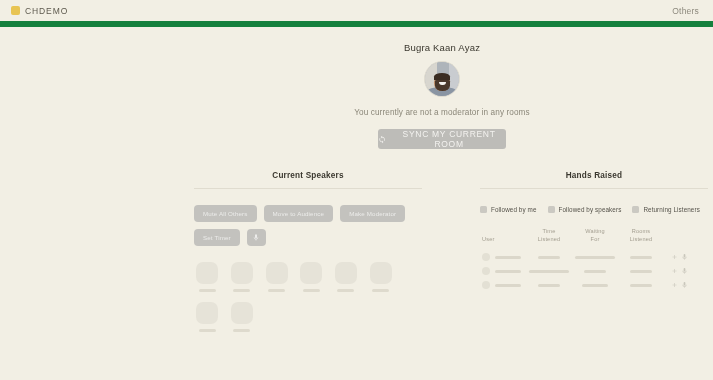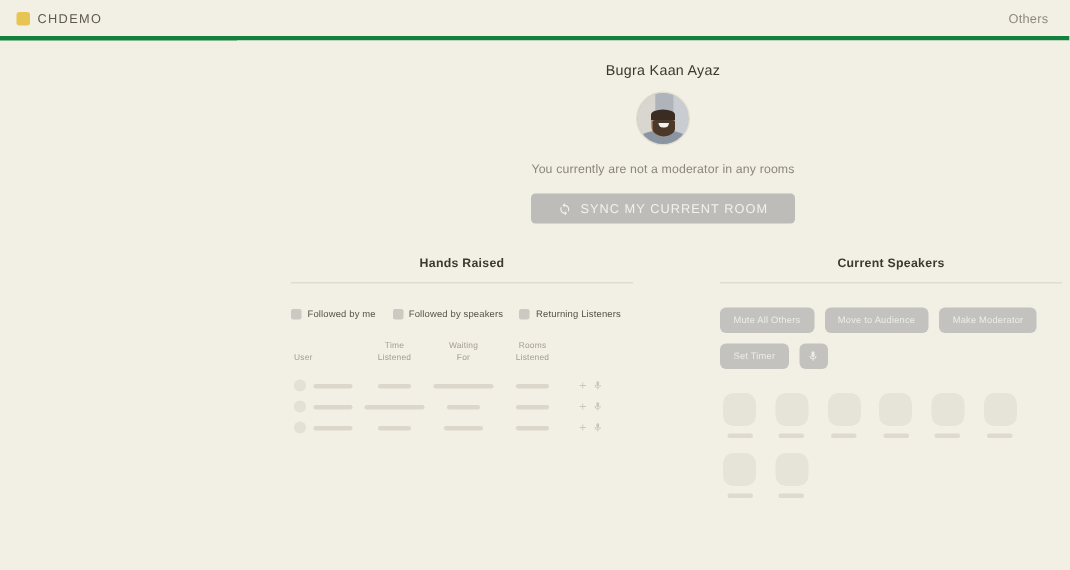--- a/index.html
+++ b/index.html
@@ -20,21 +20,21 @@
     background: #f2efe4;
   }
 
   
   .topbar {
     position: absolute;
     top: 0; left: 0;
     width: 713px;
     height: 27px;
     background: #f2efe4;
-    border-bottom: 3px solid #15803d;
+    border-bottom: 6px solid #15803d;
     display: flex;
     align-items: center;
     justify-content: space-between;
     padding: 0 14px 0 11px;
   }
   .brand {
     display: flex;
     align-items: center;
     gap: 5px;
   }
@@ -178,21 +178,21 @@
     color: #8b8779;
     margin-top: 11px;
     letter-spacing: 0.1px;
   }
   .sync-btn {
     display: flex;
     align-items: center;
     justify-content: center;
     gap: 6px;
     margin: 12px auto 0;
-    width: 176px;
+    width: 128px;
     height: 20px;
     background: #bdbcb8;
     color: #f3f2ef;
     border: none;
     border-radius: 3px;
     font-size: 8.5px;
     letter-spacing: 0.7px;
     font-family: "Liberation Sans", sans-serif;
     cursor: pointer;
   }
@@ -362,20 +362,72 @@
 
       <button class="sync-btn">
         <svg class="sync-icon" viewBox="0 0 24 24">
           <path fill="#f3f2ef" d="M12 4V1L8 5l4 4V6c3.31 0 6 2.69 6 6 0 1.01-.25 1.97-.7 2.8l1.46 1.46A7.93 7.93 0 0020 12c0-4.42-3.58-8-8-8zm0 14c-3.31 0-6-2.69-6-6 0-1.01.25-1.97.7-2.8L5.24 7.74A7.93 7.93 0 004 12c0 4.42 3.58 8 8 8v3l4-4-4-4v3z"></path>
         </svg>
         <span>SYNC MY CURRENT ROOM</span>
       </button>
     </div>
 
     <div class="panels">
+
+      <div class="panel">
+        <div class="panel-title">Current Speakers</div>
+        <div class="panel-rule"></div>
+
+        <div class="speaker-actions">
+          <button class="pill">Mute All Others</button>
+          <button class="pill">Move to Audience</button>
+          <button class="pill">Make Moderator</button>
+          <button class="pill">Set Timer</button>
+          <button class="pill icon-pill">
+            <svg class="mic-icon" viewBox="0 0 24 24">
+              <path fill="#ececea" d="M12 14a3 3 0 003-3V5a3 3 0 00-6 0v6a3 3 0 003 3zm5-3a5 5 0 01-10 0H5a7 7 0 006 6.92V21h2v-3.08A7 7 0 0019 11h-2z"></path>
+            </svg>
+          </button>
+        </div>
+
+        <div class="speaker-grid">
+          <div class="sk-speaker">
+              <span class="sk-av"></span>
+              <span class="sk-label"></span>
+            </div>
+          <div class="sk-speaker">
+              <span class="sk-av"></span>
+              <span class="sk-label"></span>
+            </div>
+          <div class="sk-speaker">
+              <span class="sk-av"></span>
+              <span class="sk-label"></span>
+            </div>
+          <div class="sk-speaker">
+              <span class="sk-av"></span>
+              <span class="sk-label"></span>
+            </div>
+          <div class="sk-speaker">
+              <span class="sk-av"></span>
+              <span class="sk-label"></span>
+            </div>
+          <div class="sk-speaker">
+              <span class="sk-av"></span>
+              <span class="sk-label"></span>
+            </div>
+          <div class="sk-speaker">
+              <span class="sk-av"></span>
+              <span class="sk-label"></span>
+            </div>
+          <div class="sk-speaker">
+              <span class="sk-av"></span>
+              <span class="sk-label"></span>
+            </div>
+        </div>
+      </div>
 
       <div class="panel">
         <div class="panel-title">Hands Raised</div>
         <div class="panel-rule"></div>
 
         <div class="filters">
           <label class="filter">
             <span class="cbox"></span>
             <span class="filter-label">Followed by me</span>
           </label>
@@ -468,67 +520,15 @@
                   <path fill="#c9c6bb" d="M11 5h2v6h6v2h-6v6h-2v-6H5v-2h6z"></path>
                 </svg>
               <svg class="act-ico" viewBox="0 0 24 24">
                   <path fill="#c9c6bb" d="M12 14a3 3 0 003-3V5a3 3 0 00-6 0v6a3 3 0 003 3zm5-3a5 5 0 01-10 0H5a7 7 0 006 6.92V21h2v-3.08A7 7 0 0019 11h-2z"></path>
                 </svg>
             </div>
           </div>
         </div>
       </div>
 
-      <div class="panel">
-        <div class="panel-title">Current Speakers</div>
-        <div class="panel-rule"></div>
-
-        <div class="speaker-actions">
-          <button class="pill">Mute All Others</button>
-          <button class="pill">Move to Audience</button>
-          <button class="pill">Make Moderator</button>
-          <button class="pill">Set Timer</button>
-          <button class="pill icon-pill">
-            <svg class="mic-icon" viewBox="0 0 24 24">
-              <path fill="#ececea" d="M12 14a3 3 0 003-3V5a3 3 0 00-6 0v6a3 3 0 003 3zm5-3a5 5 0 01-10 0H5a7 7 0 006 6.92V21h2v-3.08A7 7 0 0019 11h-2z"></path>
-            </svg>
-          </button>
-        </div>
-
-        <div class="speaker-grid">
-          <div class="sk-speaker">
-              <span class="sk-av"></span>
-              <span class="sk-label"></span>
-            </div>
-          <div class="sk-speaker">
-              <span class="sk-av"></span>
-              <span class="sk-label"></span>
-            </div>
-          <div class="sk-speaker">
-              <span class="sk-av"></span>
-              <span class="sk-label"></span>
-            </div>
-          <div class="sk-speaker">
-              <span class="sk-av"></span>
-              <span class="sk-label"></span>
-            </div>
-          <div class="sk-speaker">
-              <span class="sk-av"></span>
-              <span class="sk-label"></span>
-            </div>
-          <div class="sk-speaker">
-              <span class="sk-av"></span>
-              <span class="sk-label"></span>
-            </div>
-          <div class="sk-speaker">
-              <span class="sk-av"></span>
-              <span class="sk-label"></span>
-            </div>
-          <div class="sk-speaker">
-              <span class="sk-av"></span>
-              <span class="sk-label"></span>
-            </div>
-        </div>
-      </div>
-
     </div>
   </div>
 </div>
 
 </body></html>

